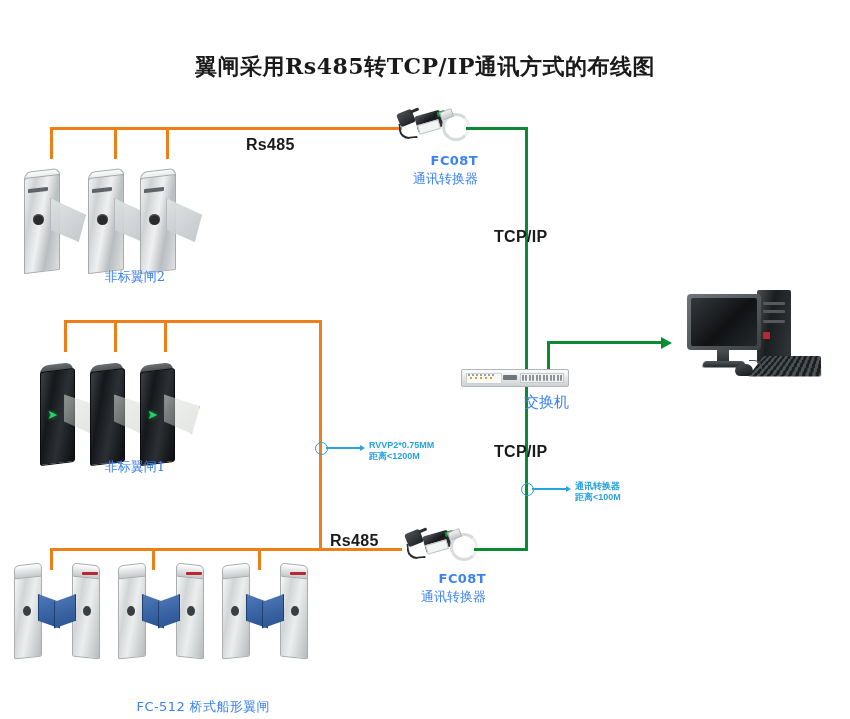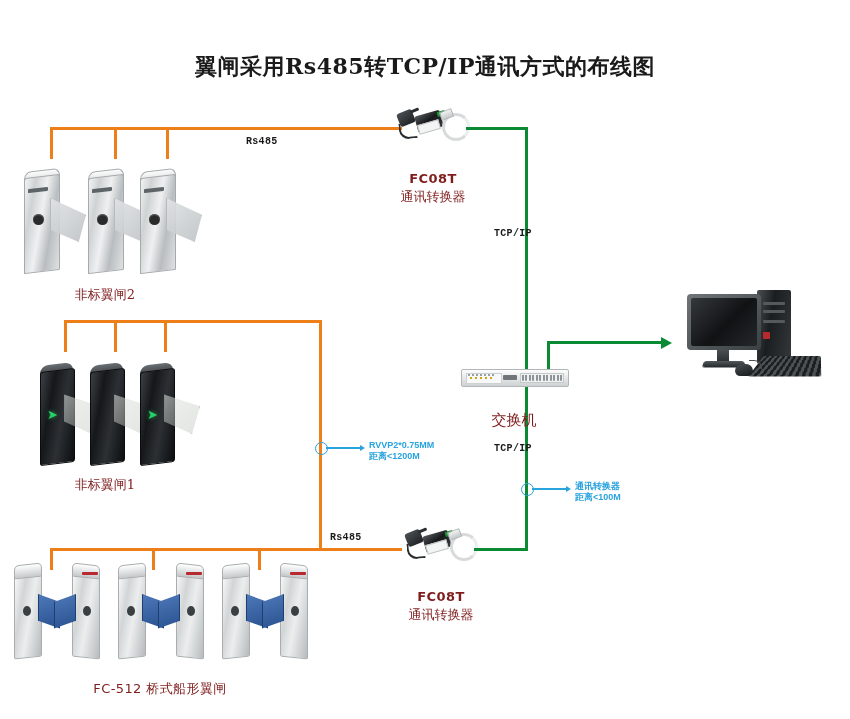--- a/index.html
+++ b/index.html
@@ -24,22 +24,22 @@
 
   
   .wire{position:absolute;background:#ee7f18;}
   .wire.green{background:#0a8a33;}
   .wire.h{height:3px;}
   .wire.v{width:3px;}
 
   
   .wire-label{
     position:absolute;
-    font-size:10px;font-weight:700;color:#1a1a1a;
-    white-space:nowrap;letter-spacing:.3px;font-family:Liberation Mono, monospace;
+    font-size:16px;font-weight:700;color:#1a1a1a;
+    white-space:nowrap;letter-spacing:.3px;
   }
 
   
   .callout{position:absolute;}
   .callout .ring{
     position:absolute;left:0;top:0;width:11px;height:11px;
     border:1.5px solid #29a3dd;border-radius:50%;
     background:transparent;
   }
   .callout .lead{
@@ -52,23 +52,23 @@
     border-bottom:3px solid transparent;
   }
   .callout .ctext{
     position:absolute;left:54px;top:-2px;
     font-size:9px;font-weight:700;line-height:1.25;
     color:#29a3dd;white-space:nowrap;
   }
 
   
   .caption{
-    position:absolute;text-align:center;white-space:nowrap;
+    position:absolute;text-align:right;white-space:nowrap;
     font-family:"DejaVu Serif","Liberation Serif",serif;
-    font-size:13px;color:#7f1d1d;line-height:1.35;margin-top:18px;
+    font-size:13px;color:#3b82f6;line-height:1.35;
   }
   .caption.mono{
     font-family:"DejaVu Sans","Liberation Sans",sans-serif;
     font-size:13px;letter-spacing:.4px;
   }
 
   
   .tgroup{position:absolute;}
 
   
@@ -389,21 +389,21 @@
       <div class="cap capl"></div>
       <div class="pillar pr"></div>
       <div class="cap capr"></div>
       <div class="led"></div>
       <div class="dot dotl"></div>
       <div class="dot dotr"></div>
       <div class="flap flapl"></div>
       <div class="flap flapr"></div>
     </div>
   </div>
-  <div class="caption mono" style="left:50px;top:662px;width:220px;">FC-512 桥式船形翼闸</div>
+  <div class="caption mono" style="left:50px;top:698px;width:220px;">FC-512 桥式船形翼闸</div>
 
   <div class="conv" style="left:396px;top:107px;">
     <div class="adapter"></div>
     <div class="prong"></div>
     <div class="cord"></div>
     <div class="boxmain"></div>
     <div class="boxlabel"></div>
     <div class="greenport"></div>
     <div class="coil"></div>
     <div class="plug"></div>

